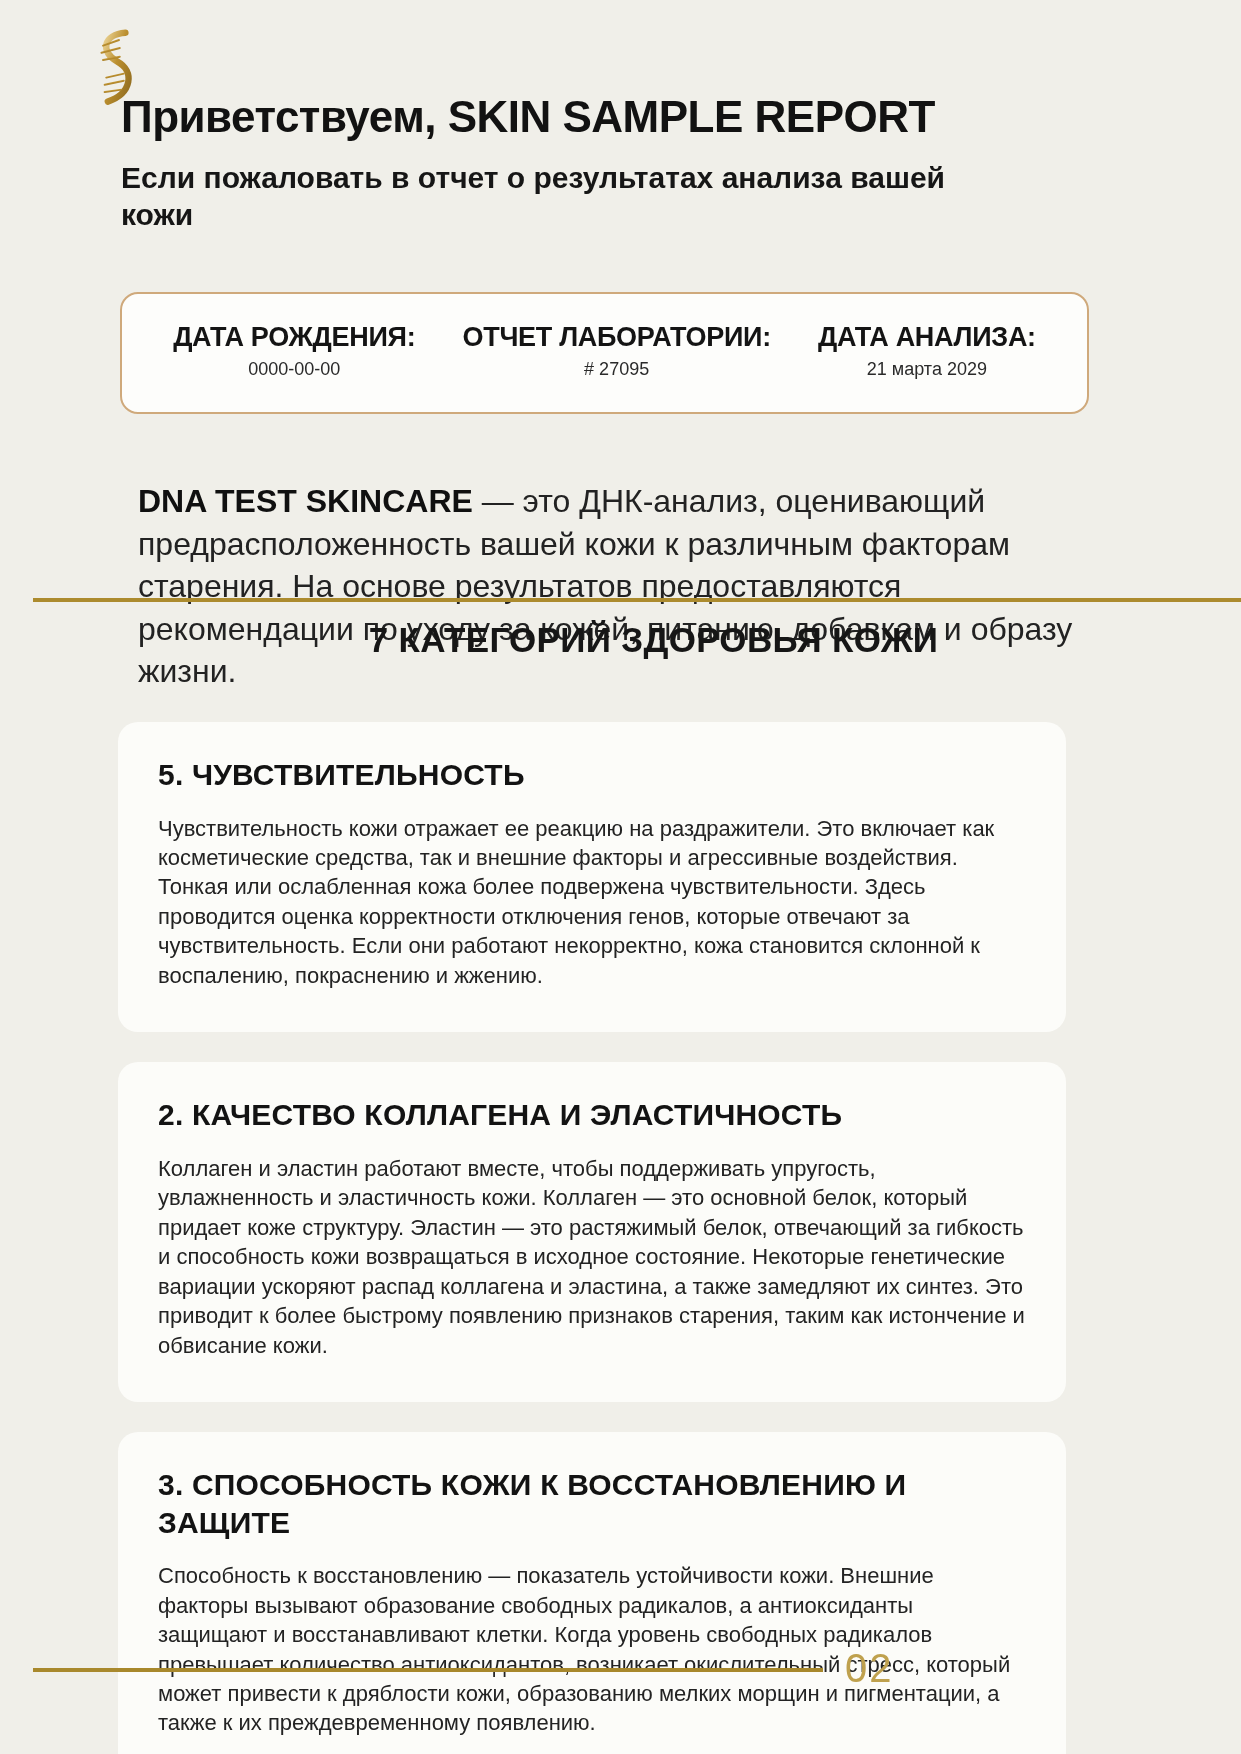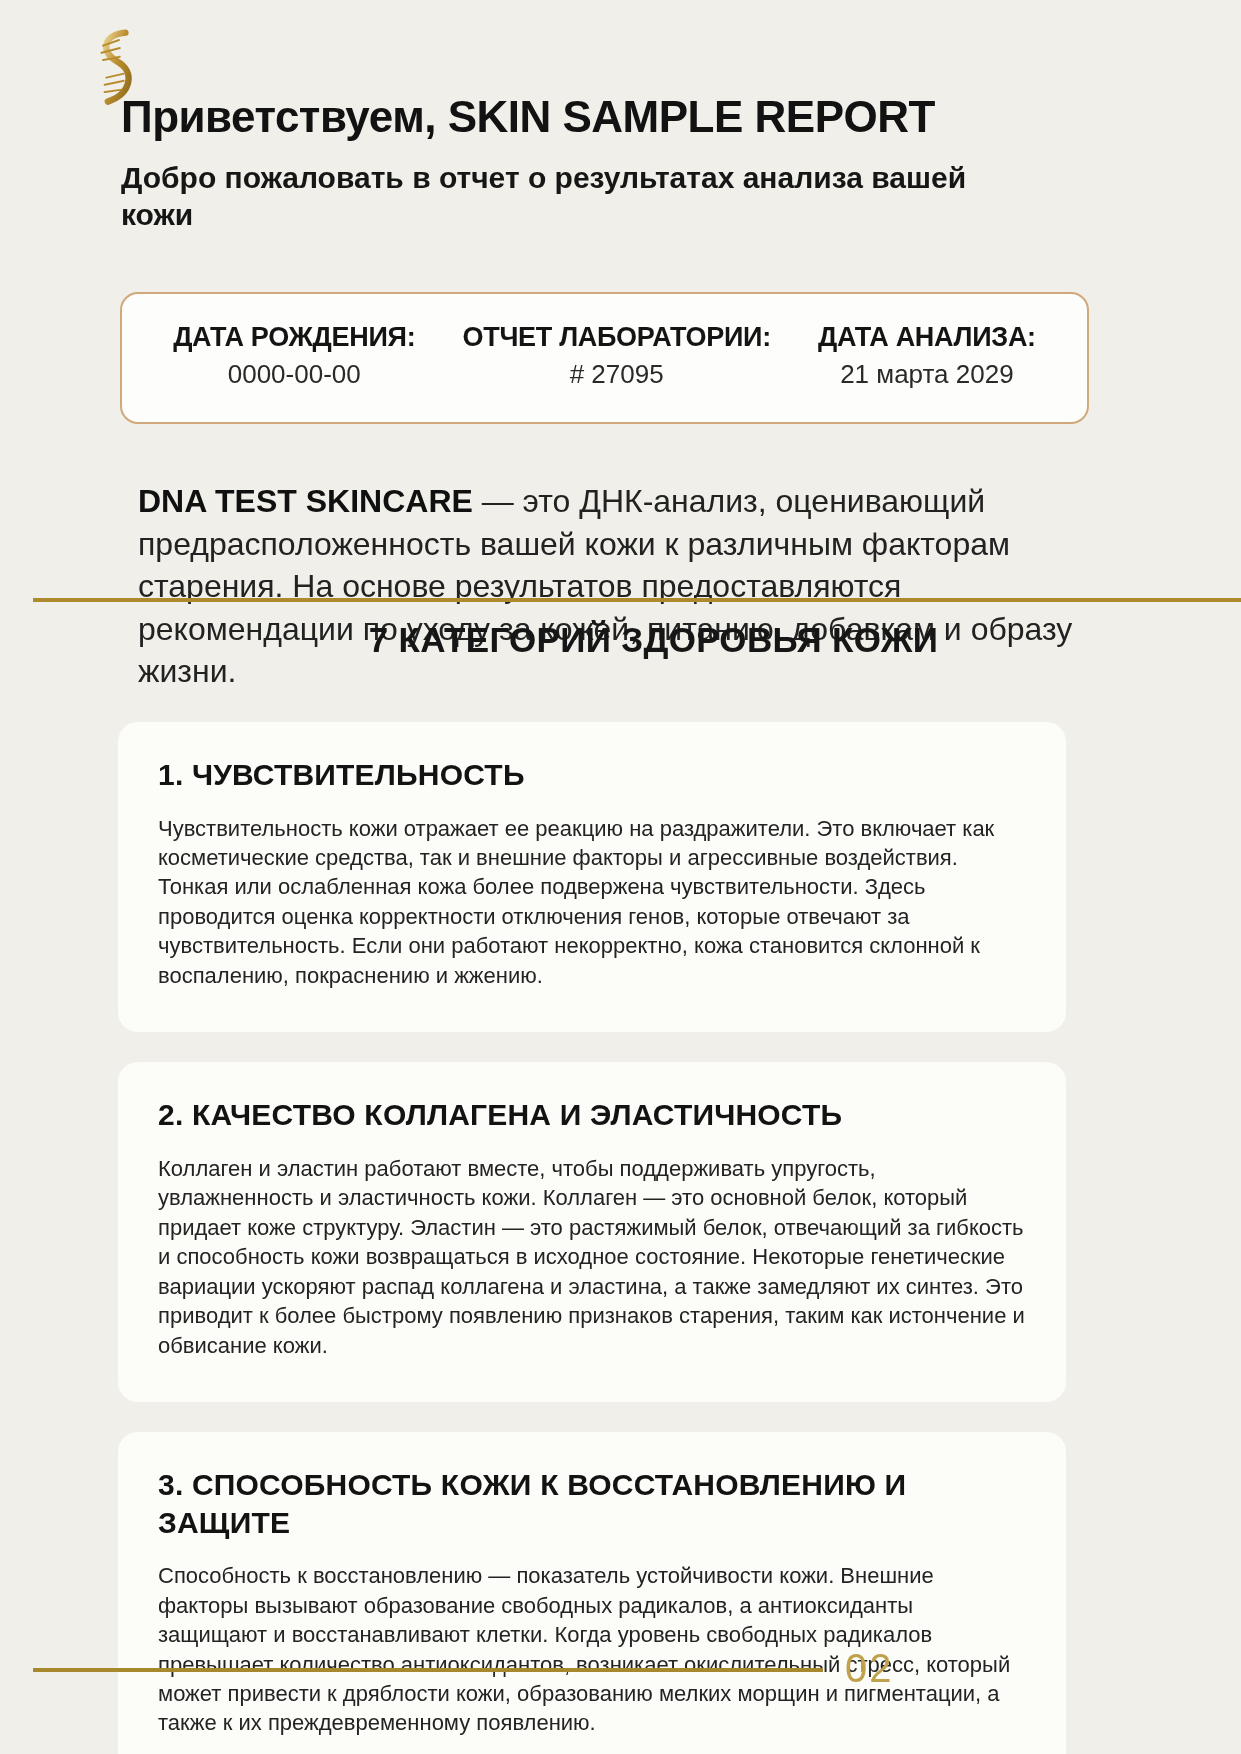--- a/index.html
+++ b/index.html
@@ -24,21 +24,21 @@
   }
 
   .info-box{
     position:absolute;left:87px;top:292px;width:969px;box-sizing:border-box;
     background:#fdfdfb;border:2px solid #cfa97b;border-radius:18px;
     display:flex;justify-content:space-evenly;align-items:flex-start;
     padding:28px 14px 32px;
   }
   .info-item{text-align:center;padding:0 10px;}
   .info-label{font-size:27px;font-weight:700;color:#141414;letter-spacing:-0.3px;}
-  .info-value{font-size:26px;font-weight:400;color:#2a2a2a;margin-top:6px;}
+  .info-value{font-size:18px;font-weight:400;color:#2a2a2a;margin-top:6px;}
 
   .intro{
     position:absolute;left:105px;top:448px;width:945px;
     font-size:32px;line-height:1.33;color:#222;
   }
   .intro b{color:#101010;}
 
   .gold-divider{
     position:absolute;left:0;top:598px;width:1241px;height:4px;background:#ac8b2e;
   }
@@ -92,21 +92,21 @@
         <path d="M28,31 l23,-6"></path>
         <path d="M30,40 l21,-4"></path>
         <path d="M34,62 l22,-5"></path>
         <path d="M32,71 l24,-5"></path>
         <path d="M32,80 l21,-3"></path>
       </g>
     </svg>
   </div>
 
   <div class="title">Приветствуем, SKIN SAMPLE REPORT</div>
-  <div class="subtitle">Добро пожаловать в отчет о результатах анализа вашей кожи</div>
+  <div class="subtitle">Если пожаловать в отчет о результатах анализа вашей кожи</div>
 
   <div class="info-box">
     <div class="info-item">
       <div class="info-label">ДАТА РОЖДЕНИЯ:</div>
       <div class="info-value">0000-00-00</div>
     </div>
     <div class="info-item">
       <div class="info-label">ОТЧЕТ ЛАБОРАТОРИИ:</div>
       <div class="info-value"># 27095</div>
     </div>
@@ -117,21 +117,21 @@
   </div>
 
   <p class="intro"><b>DNA TEST SKINCARE</b><span> — это ДНК-анализ, оценивающий предрасположенность вашей кожи к различным факторам старения. На основе результатов предоставляются рекомендации по уходу за кожей, питанию, добавкам и образу жизни.</span></p>
 
   <div class="gold-divider"></div>
 
   <div class="section-heading">7 КАТЕГОРИЙ ЗДОРОВЬЯ КОЖИ</div>
 
   <div class="cards">
     <div class="card">
-      <div class="card-title">1. ЧУВСТВИТЕЛЬНОСТЬ</div>
+      <div class="card-title">5. ЧУВСТВИТЕЛЬНОСТЬ</div>
       <div class="card-body">Чувствительность кожи отражает ее реакцию на раздражители. Это включает как косметические средства, так и внешние факторы и агрессивные воздействия. Тонкая или ослабленная кожа более подвержена чувствительности. Здесь проводится оценка корректности отключения генов, которые отвечают за чувствительность. Если они работают некорректно, кожа становится склонной к воспалению, покраснению и жжению.</div>
     </div>
     <div class="card">
       <div class="card-title">2. КАЧЕСТВО КОЛЛАГЕНА И ЭЛАСТИЧНОСТЬ</div>
       <div class="card-body">Коллаген и эластин работают вместе, чтобы поддерживать упругость, увлажненность и эластичность кожи. Коллаген — это основной белок, который придает коже структуру. Эластин — это растяжимый белок, отвечающий за гибкость и способность кожи возвращаться в исходное состояние. Некоторые генетические вариации ускоряют распад коллагена и эластина, а также замедляют их синтез. Это приводит к более быстрому появлению признаков старения, таким как истончение и обвисание кожи.</div>
     </div>
     <div class="card">
       <div class="card-title">3. СПОСОБНОСТЬ КОЖИ К ВОССТАНОВЛЕНИЮ И ЗАЩИТЕ</div>
       <div class="card-body">Способность к восстановлению — показатель устойчивости кожи. Внешние факторы вызывают образование свободных радикалов, а антиоксиданты защищают и восстанавливают клетки. Когда уровень свободных радикалов превышает количество антиоксидантов, возникает окислительный стресс, который может привести к дряблости кожи, образованию мелких морщин и пигментации, а также к их преждевременному появлению.</div>
     </div>

